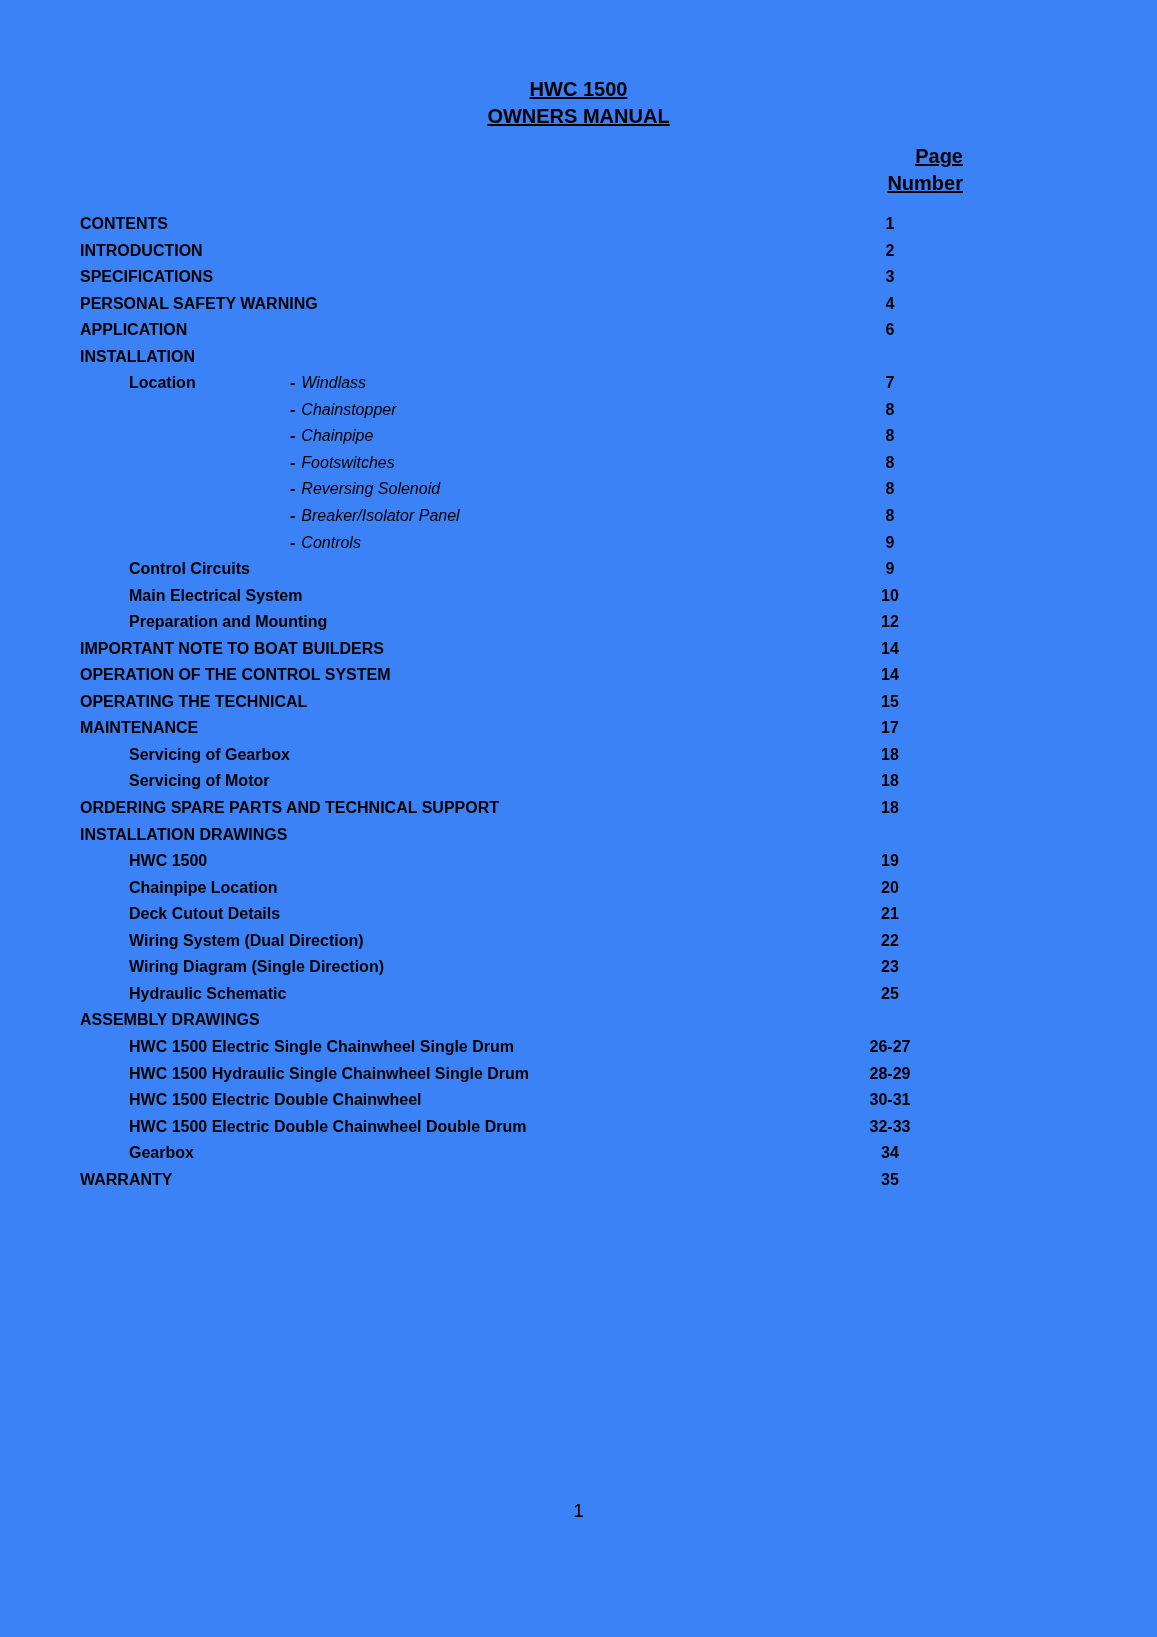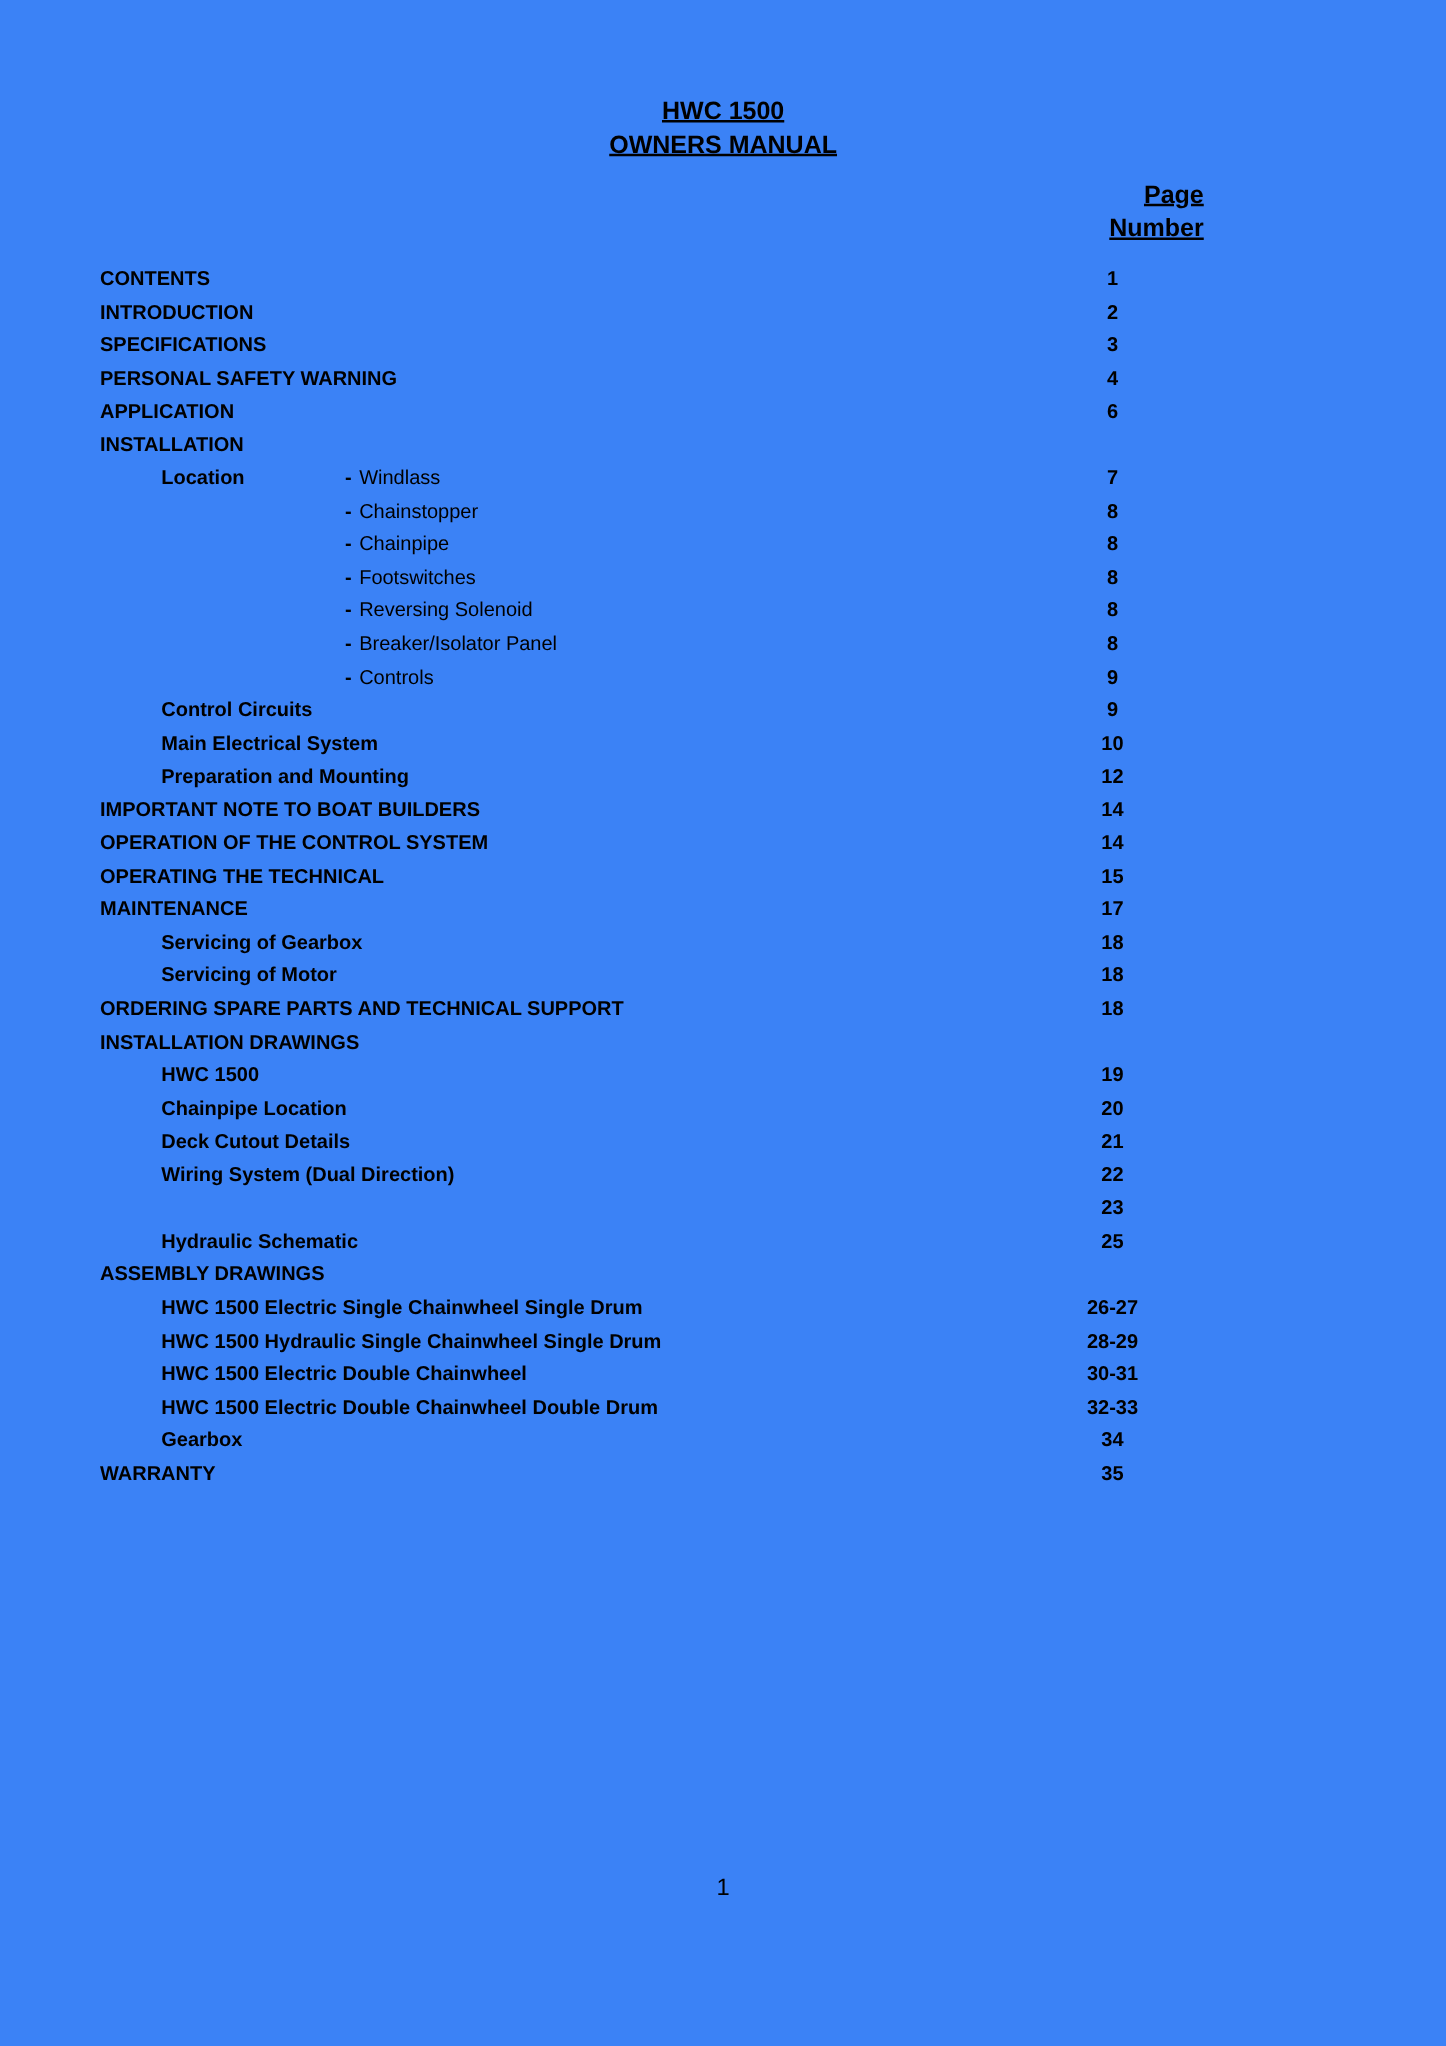--- a/index.html
+++ b/index.html
@@ -58,22 +58,23 @@
     position: absolute;
     top: 0;
     white-space: nowrap;
   }
   .toc-label {
     font-weight: bold;
   }
   .lvl0 { left: 0; }
   .lvl1 { left: 49px; }
   .dash-item {
-    left: 196px;
+    left: 210px;
     font-weight: normal;
+    font-style: italic;
   }
   .dash-item .dash-glyph {
     position: static;
     font-weight: bold;
     margin-right: 6px;
   }
   .dash-item .dash-text {
     position: static;
     font-weight: normal;
   }
@@ -213,20 +214,21 @@
       </div>
       <div class="toc-row">
         <span class="toc-label lvl1">Deck Cutout Details</span>
         <span class="toc-page">21</span>
       </div>
       <div class="toc-row">
         <span class="toc-label lvl1">Wiring System (Dual Direction)</span>
         <span class="toc-page">22</span>
       </div>
       <div class="toc-row">
+        <span class="toc-label lvl1">Wiring Diagram (Single Direction)</span>
         <span class="toc-page">23</span>
       </div>
       <div class="toc-row">
         <span class="toc-label lvl1">Hydraulic Schematic</span>
         <span class="toc-page">25</span>
       </div>
       <div class="toc-row">
         <span class="toc-label lvl0">ASSEMBLY DRAWINGS</span>
       </div>
       <div class="toc-row">

